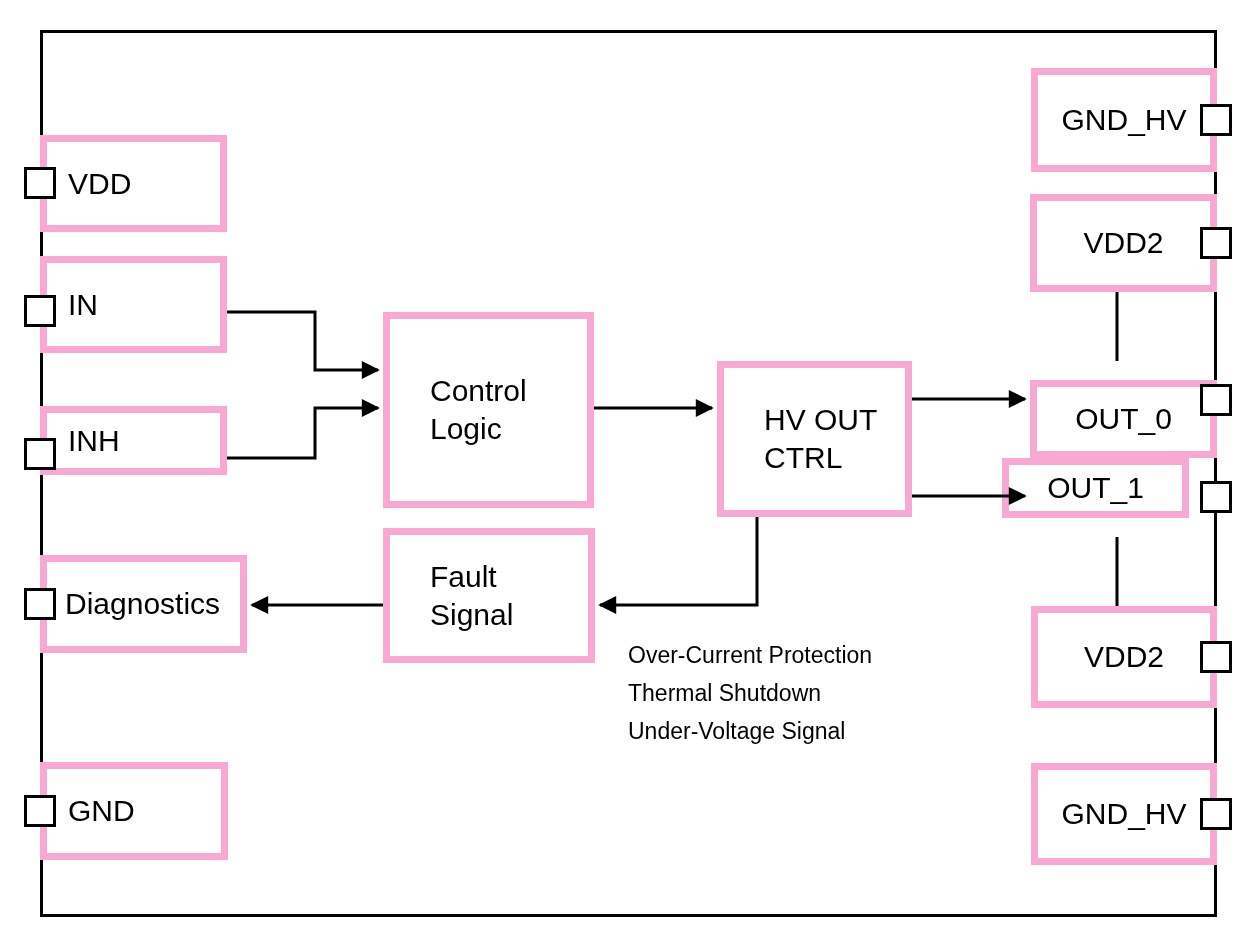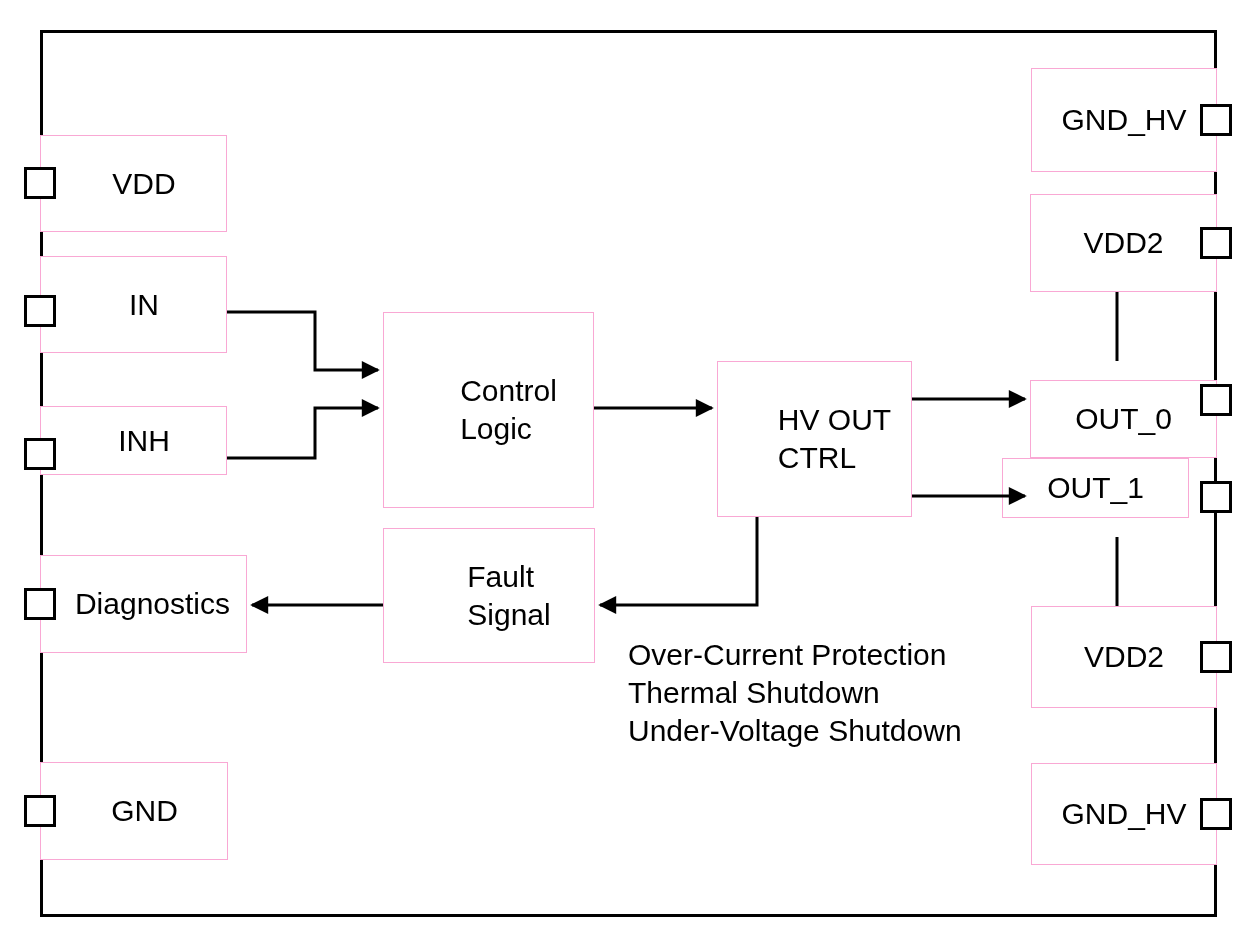--- a/index.html
+++ b/index.html
@@ -4,34 +4,34 @@
 <style>
   html,body{margin:0;padding:0;background:#fff;}
   #stage{
     position:relative;width:1256px;height:942px;background:#fff;
     font-family:"Liberation Sans",sans-serif;color:#000;overflow:hidden;
   }
   .outline{
     position:absolute;border:3px solid #000;background:transparent;box-sizing:border-box;
   }
   .blk{
-    position:absolute;border:1px solid #f9a8d4;background:#fff;box-sizing:border-box;
+    position:absolute;border:7px solid #f9a8d4;background:#fff;box-sizing:border-box;
     display:flex;align-items:center;font-size:30px;line-height:38px;color:#000;
   }
-  .blk.left-align{justify-content:center;padding-left:21px;}
+  .blk.left-align{justify-content:flex-start;padding-left:21px;}
   .blk.center-align{justify-content:center;text-align:center;}
   .blk.pad40{padding-left:40px;}
   .blk span{white-space:pre-line;}
   .pin{
     position:absolute;width:32px;height:32px;border:3px solid #000;background:#fff;
     box-sizing:border-box;z-index:5;
   }
   svg.wires{position:absolute;left:0;top:0;z-index:3;}
   .notes{
-    position:absolute;left:628px;top:636px;font-size:30px;line-height:38px;color:#000;
+    position:absolute;left:628px;top:636px;font-size:23px;line-height:38px;color:#000;
     z-index:4;
   }
 </style>
 </head>
 <body>
 
 <div id="stage">
 
   <div class="outline" style="left:40px;top:30px;width:1177px;height:887px"></div>
 
@@ -109,16 +109,16 @@
 CTRL</span>
   </div>
   <div class="blk left-align pad40" style="left:383px;top:528px;width:212px;height:135px;z-index:4">
     <span>Fault
 Signal</span>
   </div>
 
   <div class="notes">
     <div>Over-Current Protection</div>
     <div>Thermal Shutdown</div>
-    <div>Under-Voltage Shutdown</div>
+    <div>Under-Voltage Signal</div>
   </div>
 
 </div>
 
 </body></html>

